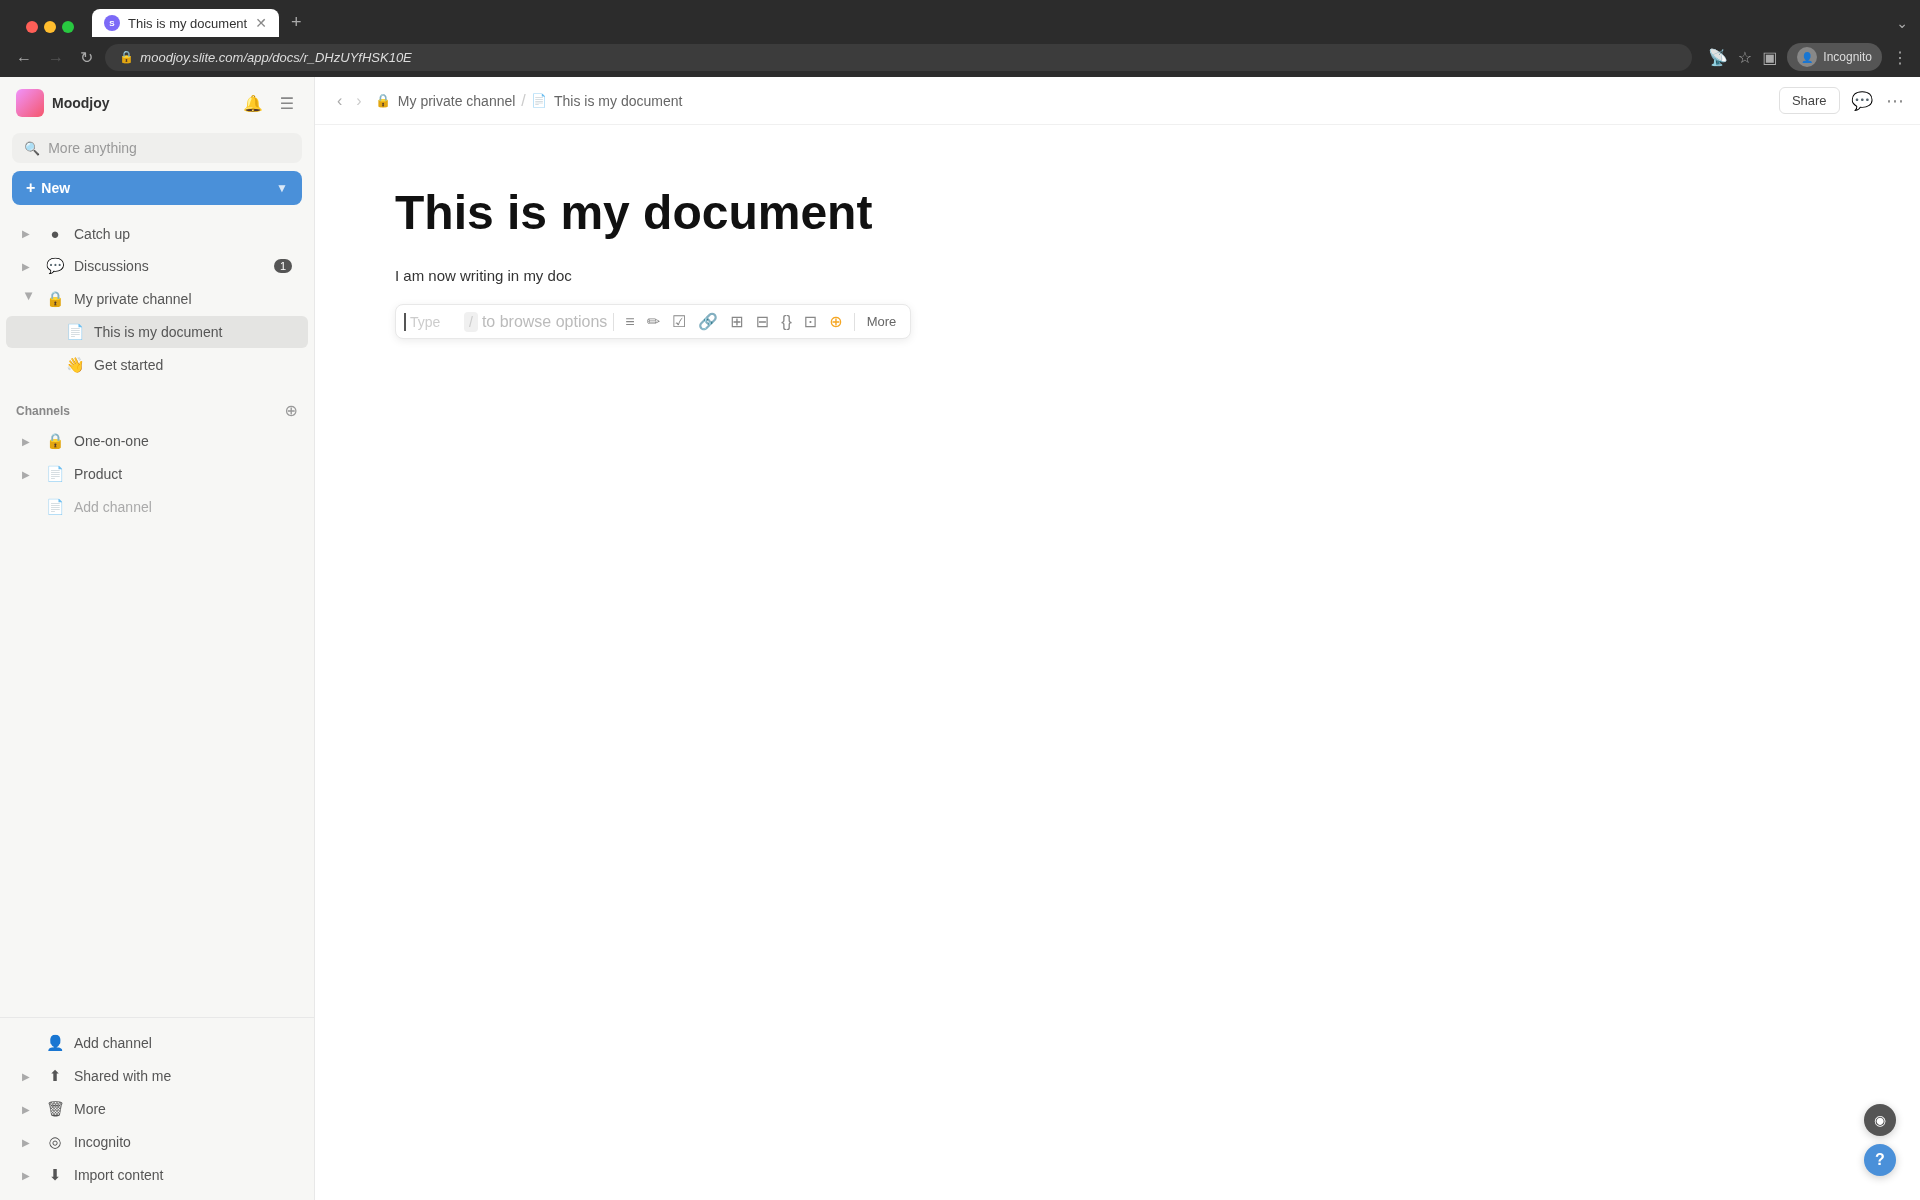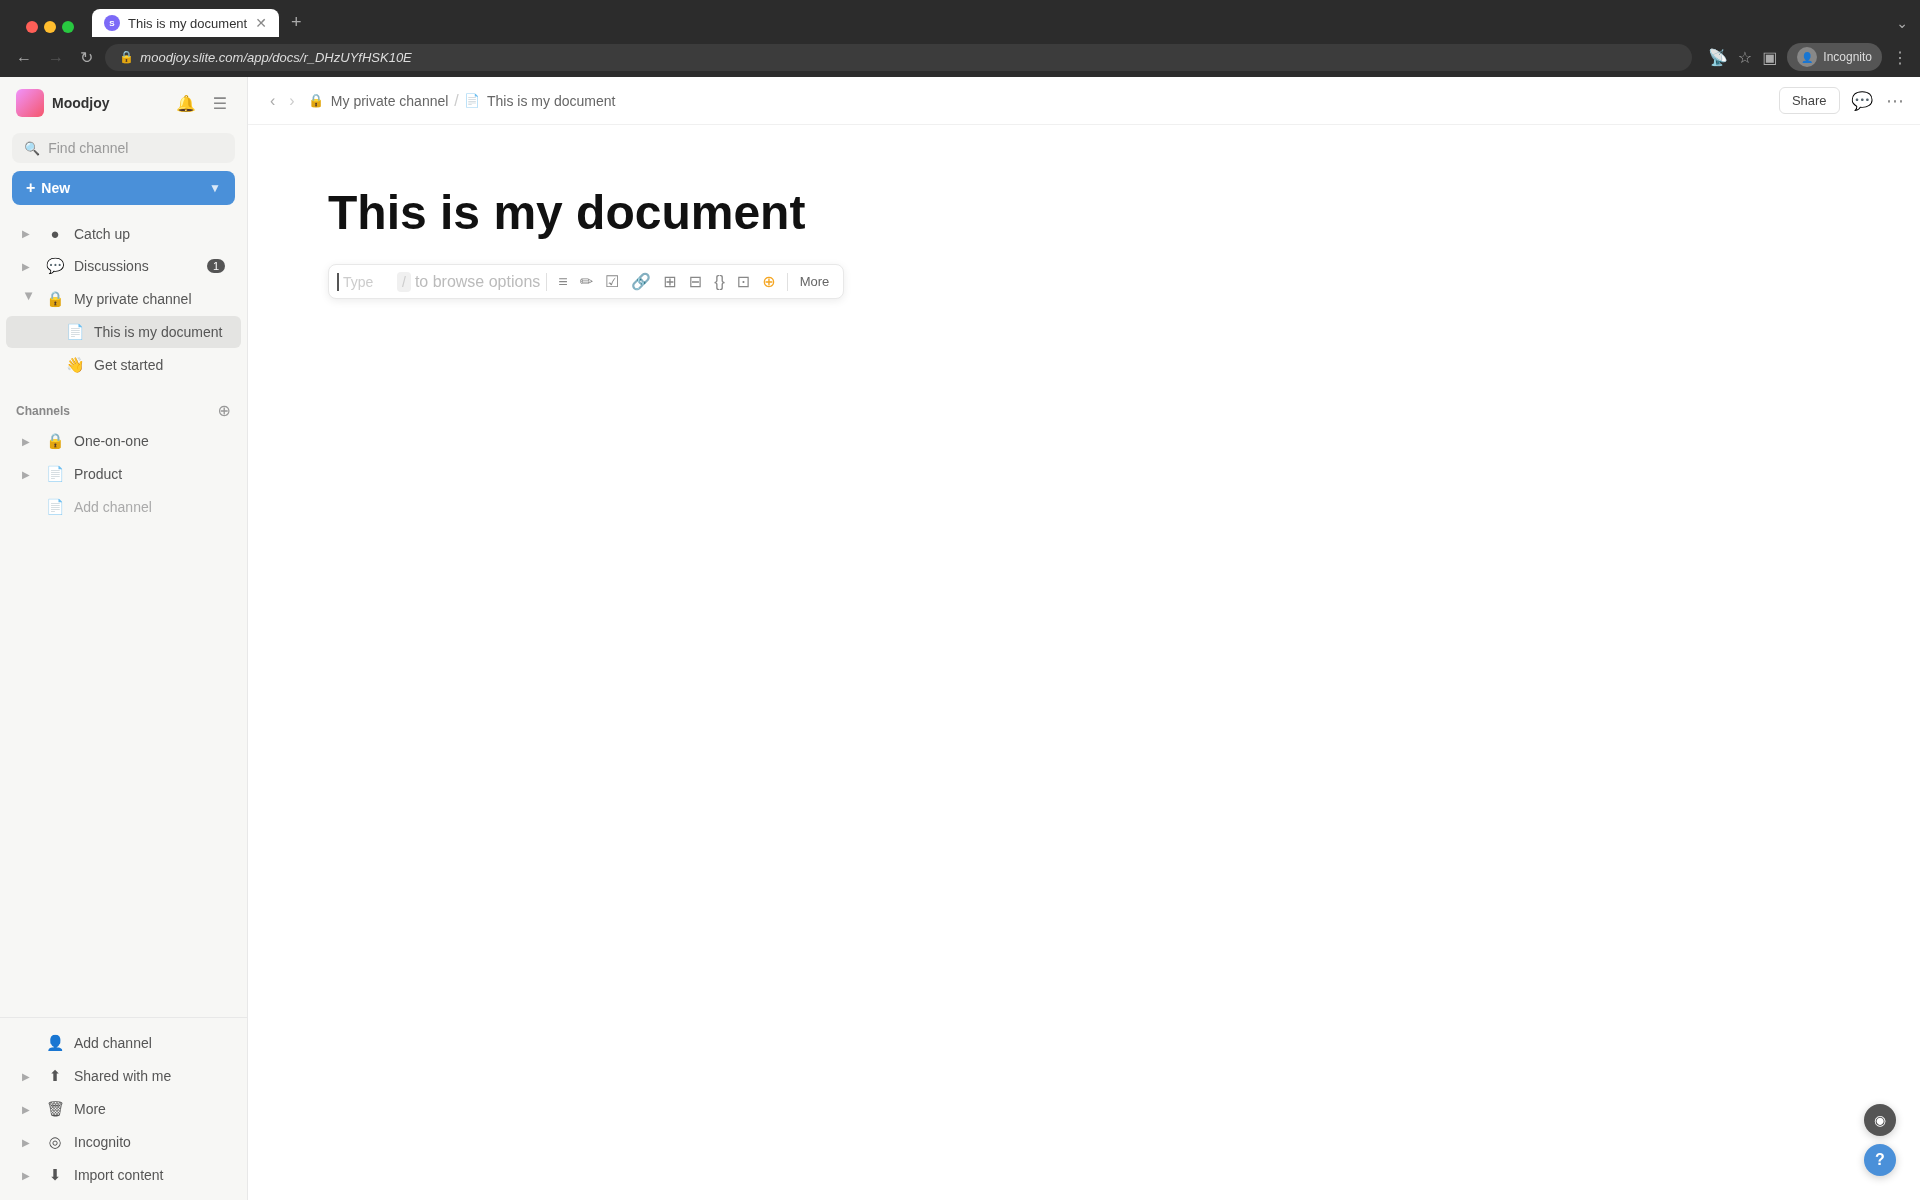--- a/index.html
+++ b/index.html
@@ -20,21 +20,21 @@
     .lock-icon { color: #aaa; font-size: 12px; }
     .address-text { color: #ddd; font-size: 13px; font-style: italic; }
     .browser-actions { display: flex; align-items: center; gap: 10px; margin-left: 8px; color: #aaa; font-size: 16px; }
     .incognito-btn { display: flex; align-items: center; gap: 6px; background: #555; border-radius: 20px; padding: 4px 10px; color: #ddd; font-size: 12px; cursor: pointer; }
     .incognito-avatar { width: 20px; height: 20px; background: #888; border-radius: 50%; display: flex; align-items: center; justify-content: center; font-size: 10px; }
 
     
     .app { display: flex; flex: 1; overflow: hidden; }
 
     
-    .sidebar { width: 248px; background: #f7f7f5; border-right: 1px solid #e8e8e8; display: flex; flex-direction: column; overflow-y: auto; flex-shrink: 0; }
+    .sidebar { width: 315px; background: #f7f7f5; border-right: 1px solid #e8e8e8; display: flex; flex-direction: column; overflow-y: auto; flex-shrink: 0; }
 
     .sidebar-header { display: flex; align-items: center; padding: 12px 16px; gap: 8px; }
     .workspace-avatar { width: 28px; height: 28px; background: linear-gradient(135deg, #f093fb, #f5576c); border-radius: 6px; flex-shrink: 0; }
     .workspace-name { font-size: 14px; font-weight: 600; color: #333; flex: 1; }
     .header-icons { display: flex; align-items: center; gap: 8px; color: #888; }
     .header-icon { cursor: pointer; font-size: 16px; padding: 4px; }
 
     .search-bar { margin: 4px 12px 8px; padding: 7px 12px; background: #efefed; border-radius: 8px; display: flex; align-items: center; gap: 8px; cursor: pointer; }
     .search-icon-small { color: #999; font-size: 13px; }
     .search-placeholder { color: #999; font-size: 14px; }
@@ -143,21 +143,21 @@
       <div class="workspace-avatar"></div>
       <span class="workspace-name">Moodjoy</span>
       <div class="header-icons">
         <span class="header-icon">🔔</span>
         <span class="header-icon">☰</span>
       </div>
     </div>
 
     <div class="search-bar">
       <span class="search-icon-small">🔍</span>
-      <span class="search-placeholder">Find channel</span>
+      <span class="search-placeholder">More anything</span>
     </div>
 
     <div class="new-btn">
       <span class="new-btn-icon">+</span>
       <span class="new-btn-label">New</span>
       <span class="new-btn-chevron">▼</span>
     </div>
 
     <div class="sidebar-nav">
       <div class="nav-item">
@@ -257,20 +257,21 @@
       </div>
       <div class="doc-actions">
         <button class="share-btn">Share</button>
         <span class="doc-action-icon">💬</span>
         <span class="doc-action-icon">⋯</span>
       </div>
     </div>
 
     <div class="doc-content">
       <h1 class="doc-title" contenteditable="true" style="">This is my document</h1>
+      <p class="doc-body" contenteditable="true" style="">I am now writing in my doc</p>
 
       <div class="inline-toolbar">
         <span style="width:2px; height:18px; background:#555; display:inline-block; margin-right:2px;"></span>
         <span class="toolbar-input">Type</span>
         <span class="toolbar-slash">/</span>
         <span class="toolbar-hint">to browse options</span>
         <span class="toolbar-divider"></span>
         <button class="toolbar-icon-btn">≡</button>
         <button class="toolbar-icon-btn">✏</button>
         <button class="toolbar-icon-btn">☑</button>

